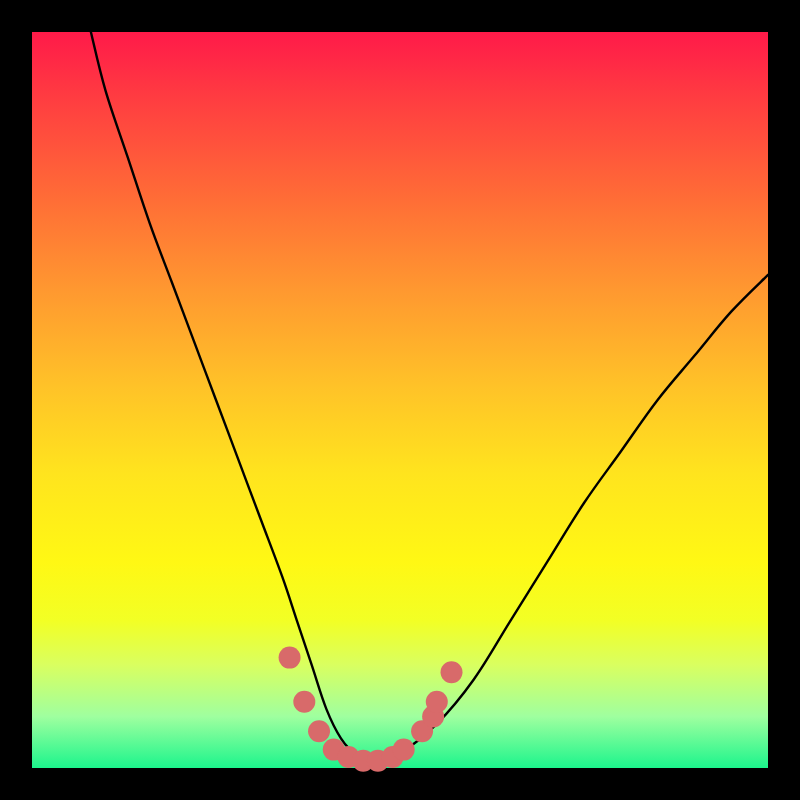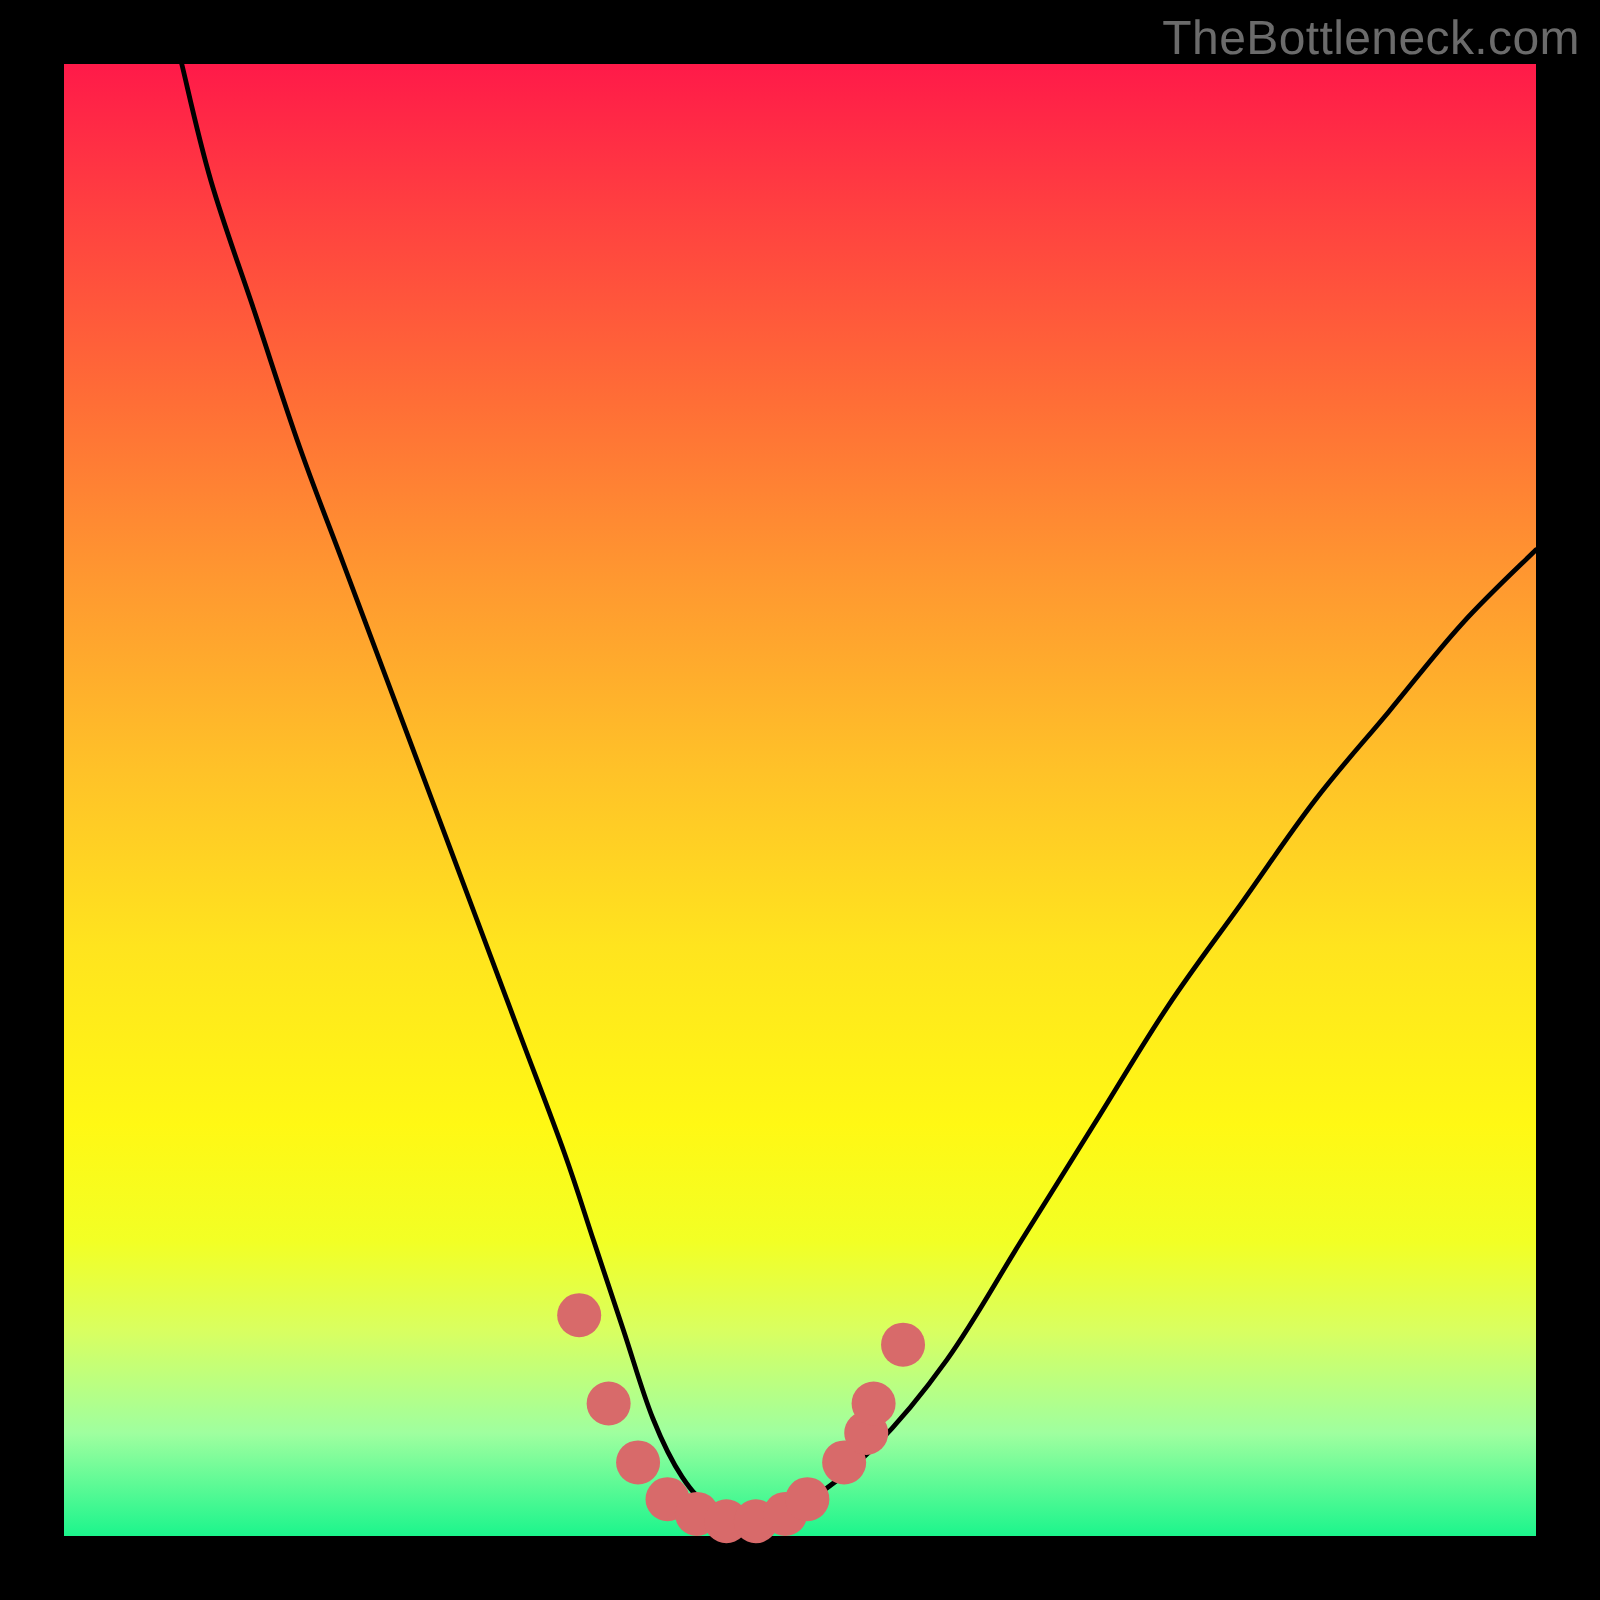--- a/index.html
+++ b/index.html
@@ -55,21 +55,20 @@
     top: 0;
     width: 736px;
     height: 736px;
     overflow: visible;
   }
 </style>
 </head>
 <body>
 
 <div class="frame">
-  <div class="watermark">TheBottleneck.com</div>
 
   <div class="plot-area">
     <svg class="curve-layer" viewBox="0 0 736 736" preserveAspectRatio="none">
       <path id="curve-path" fill="none" stroke="#000000" stroke-width="2.4" stroke-linecap="round" stroke-linejoin="round" d="M 58.88,0 C 61.5296,10.598399999999998 66.97600000000001,36.358399999999996 73.60000000000001,58.879999999999995 C 80.224,81.4016 87.7312,101.2736 95.68,125.12 C 103.62880000000001,148.96640000000002 109.8112,168.83840000000004 117.76,191.36 C 125.70880000000001,213.8816 131.8912,229.04319999999996 139.84,250.23999999999995 C 147.7888,271.43679999999995 153.97119999999998,287.9232 161.92,309.12 C 169.8688,330.3168 176.0512,346.8032 184,368 C 191.9488,389.1968 198.1312,405.6832 206.08,426.88 C 214.02880000000002,448.0768 220.2112,464.5632 228.16,485.76 C 236.1088,506.9568 243.616,526.0928 250.24,544.64 C 256.86400000000003,563.1872 259.6608,572.9024 264.96,588.8 C 270.25919999999996,604.6976 274.3808,617.0624 279.68,632.96 C 284.9792,648.8576 289.10080000000005,663.8720000000001 294.40000000000003,677.12 C 299.6992,690.3679999999999 303.8208,698.6111999999999 309.12,706.56 C 314.4192,714.5088 317.216,717.3055999999999 323.84,721.28 C 330.46399999999994,725.2544 337.97119999999995,728.64 345.91999999999996,728.64 C 353.86879999999996,728.64 357.4016,727.904 368,721.28 C 378.5984,714.656 391.552,705.088 404.8,691.84 C 418.048,678.5920000000001 428.352,666.2272 441.59999999999997,647.6800000000001 C 454.84799999999996,629.1328000000001 465.15200000000004,609.9968 478.40000000000003,588.8 C 491.648,567.6031999999999 501.95199999999994,551.1167999999999 515.1999999999999,529.92 C 528.448,508.72319999999996 538.752,490.91200000000003 552,471.04 C 565.248,451.168 575.552,438.06719999999996 588.8000000000001,419.52 C 602.0480000000001,400.9728 612.3520000000001,385.2224 625.6,368 C 638.848,350.7776 649.152,339.7376 662.4,323.84 C 675.6479999999999,307.94239999999996 685.9519999999999,294.2528 699.1999999999999,279.68 C 712.448,265.10720000000003 729.376,249.504 736,242.88"></path>
       <g id="marker-group">
           <circle cx="257.59999999999997" cy="625.6" r="11" fill="#d86a6a"></circle>
           <circle cx="272.32" cy="669.76" r="11" fill="#d86a6a"></circle>
           <circle cx="287.04" cy="699.2" r="11" fill="#d86a6a"></circle>
           <circle cx="301.76" cy="717.6" r="11" fill="#d86a6a"></circle>
           <circle cx="316.48" cy="724.96" r="11" fill="#d86a6a"></circle>

